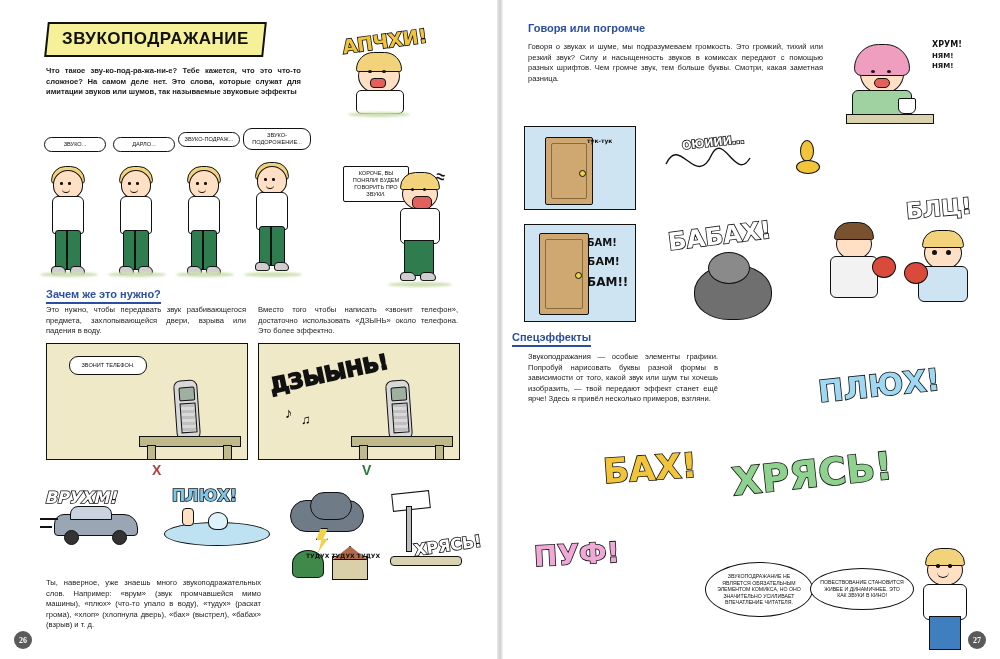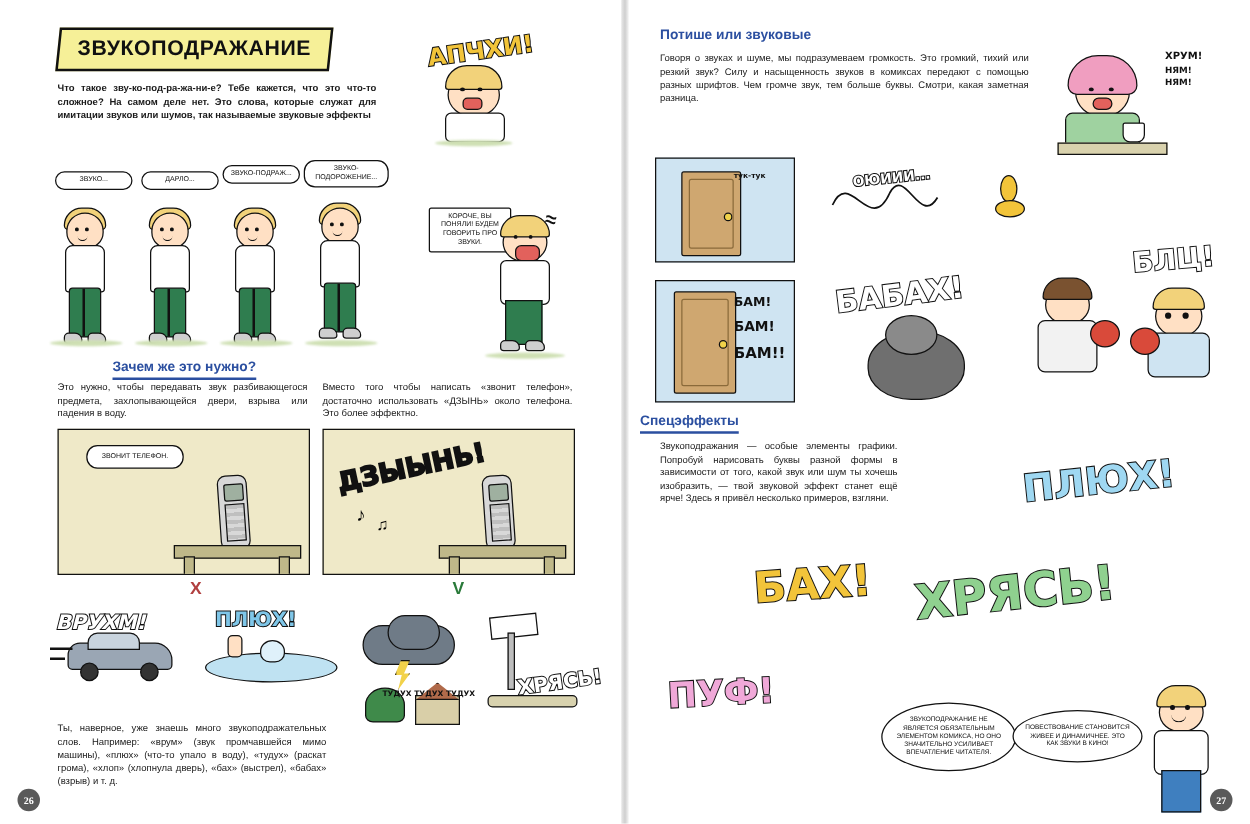--- a/index.html
+++ b/index.html
@@ -236,21 +236,21 @@
     <div style="position:absolute;left:31px;top:18px;width:3px;height:3px;background:#111;border-radius:50%;"></div>
     <div style="position:absolute;left:20px;top:26px;width:18px;height:11px;background:#e2615c;border:1.2px solid #111;border-radius:5px;"></div>
     <div style="position:absolute;left:8px;top:38px;width:38px;height:34px;background:#fff;border:1.2px solid #111;border-radius:5px;"></div>
     <div style="position:absolute;left:12px;top:70px;width:28px;height:34px;background:#2f7d4f;border:1.2px solid #111;"></div>
     <div style="position:absolute;left:8px;top:102px;width:14px;height:7px;background:#cfcfcf;border:1.2px solid #111;border-radius:4px 6px 3px 3px;"></div>
     <div style="position:absolute;left:28px;top:102px;width:14px;height:7px;background:#cfcfcf;border:1.2px solid #111;border-radius:4px 6px 3px 3px;"></div>
     <div style="position:absolute;left:44px;top:-2px;font-size:16px;font-weight:bold;color:#111;transform:rotate(12deg);">≈</div>
   </div>
   <div class="ground" style="left:388px;top:282px;width:64px;"></div>
 
-  <div style="position:absolute;left:46px;top:288px;margin-left:44px;" class="sub-head underline">Зачем же это нужно?</div>
+  <div style="position:absolute;left:46px;top:288px;" class="sub-head underline">Зачем же это нужно?</div>
 
   <div class="body-text" style="position:absolute;left:46px;top:305px;width:200px;">Это нужно, чтобы передавать звук разбивающегося предмета, захлопывающейся двери, взрыва или падения в воду.</div>
   <div class="body-text" style="position:absolute;left:258px;top:305px;width:200px;">Вместо того чтобы написать «звонит телефон», достаточно использовать «ДЗЫНЬ» около телефона. Это более эффектно.</div>
 
   <div class="panel" style="left:46px;top:343px;width:200px;height:115px;">
     <div class="bubble" style="left:22px;top:12px;width:66px;padding:5px 5px;">ЗВОНИТ ТЕЛЕФОН.</div>
     <div class="phone" style="left:128px;top:36px;transform:rotate(-4deg);">
       <div class="screen"></div>
         <div class="keys"></div>
     </div>
@@ -309,21 +309,21 @@
     <div style="position:absolute;left:6px;top:66px;width:70px;height:8px;background:#d8d2ae;border:1.2px solid #111;border-radius:4px;"></div>
   </div>
 
   <div class="body-text" style="position:absolute;left:46px;top:578px;width:215px;">Ты, наверное, уже знаешь много звукоподражательных слов. Например: «врум» (звук промчавшейся мимо машины), «плюх» (что-то упало в воду), «тудух» (раскат грома), «хлоп» (хлопнула дверь), «бах» (выстрел), «бабах» (взрыв) и т. д.</div>
 
   <div class="page-num left">26</div>
 </div>
 
 <div class="page page-right">
 
-  <div style="position:absolute;left:28px;top:22px;" class="sub-head">Потише или звуковые</div>
+  <div style="position:absolute;left:28px;top:22px;" class="sub-head">Говоря или погромче</div>
 
   <div class="body-text" style="position:absolute;left:28px;top:42px;width:295px;">Говоря о звуках и шуме, мы подразумеваем громкость. Это громкий, тихий или резкий звук? Силу и насыщенность звуков в комиксах передают с помощью разных шрифтов. Чем громче звук, тем больше буквы. Смотри, какая заметная разница.</div>
 
   <div style="position:absolute;left:340px;top:36px;width:150px;height:92px;">
     <div style="position:absolute;left:20px;top:18px;width:42px;height:38px;background:#ffe0c4;border:1.2px solid #111;border-radius:50%;"></div>
     <div style="position:absolute;left:14px;top:8px;width:54px;height:30px;background:#f09ec0;border:1.2px solid #111;border-radius:26px 26px 8px 8px;"></div>
     <div style="position:absolute;left:31px;top:34px;width:4px;height:3px;background:#111;border-radius:50%;"></div>
     <div style="position:absolute;left:47px;top:34px;width:4px;height:3px;background:#111;border-radius:50%;"></div>
     <div style="position:absolute;left:34px;top:42px;width:14px;height:8px;background:#e2615c;border:1.2px solid #111;border-radius:5px;"></div>
     <div style="position:absolute;left:12px;top:54px;width:58px;height:28px;background:#9fd2a0;border:1.2px solid #111;border-radius:6px 6px 2px 2px;"></div>
@@ -378,21 +378,21 @@
     <div style="position:absolute;left:104px;top:40px;width:36px;height:32px;background:#ffe0c4;border:1.2px solid #111;border-radius:50%;"></div>
     <div style="position:absolute;left:102px;top:34px;width:40px;height:16px;background:#f2d27a;border:1.2px solid #111;border-radius:18px 18px 3px 3px;"></div>
     <div style="position:absolute;left:112px;top:54px;width:5px;height:5px;background:#111;border-radius:50%;"></div>
     <div style="position:absolute;left:126px;top:54px;width:5px;height:5px;background:#111;border-radius:50%;"></div>
     <div style="position:absolute;left:98px;top:70px;width:48px;height:34px;background:#cfe4f2;border:1.2px solid #111;border-radius:6px;"></div>
     <div style="position:absolute;left:84px;top:66px;width:22px;height:20px;background:#d94a3a;border:1.3px solid #111;border-radius:50%;"></div>
   </div>
 
   <div style="position:absolute;left:12px;top:331px;" class="sub-head underline">Спецэффекты</div>
 
-  <div class="body-text" style="position:absolute;left:28px;top:352px;width:190px;">Звукоподражания — особые элементы графики. Попробуй нарисовать буквы разной формы в зависимости от того, какой звук или шум ты хочешь изобразить, — твой звуковой эффект станет ещё ярче! Здесь я привёл несколько примеров, взгляни.</div>
+  <div class="body-text" style="position:absolute;left:28px;top:352px;width:190px;">Звукоподражания — особые элементы графики. Попробуй нарисовать буквы разной формы в зависимости от того, какой звук или шум ты хочешь изобразить, — твой передают эффект станет ещё ярче! Здесь я привёл несколько примеров, взгляни.</div>
 
   <div class="sfx sfx-outline" style="left:318px;top:368px;font-size:30px;color:#9fd8f2;transform:rotate(-6deg);">ПЛЮХ!</div>
   <div class="sfx sfx-outline" style="left:103px;top:448px;font-size:34px;color:#f2c43a;transform:rotate(-4deg);">БАХ!</div>
   <div class="sfx sfx-outline" style="left:232px;top:452px;font-size:38px;color:#8fd18f;transform:rotate(-6deg);">ХРЯСЬ!</div>
   <div class="sfx sfx-outline" style="left:34px;top:538px;font-size:28px;color:#f0a8d8;transform:rotate(-3deg);">ПУФ!</div>
 
   <div class="bubble" style="left:205px;top:562px;width:90px;font-size:5.2px;line-height:6.6px;border-radius:50%;padding:10px 8px;">ЗВУКОПОДРАЖАНИЕ НЕ ЯВЛЯЕТСЯ ОБЯЗАТЕЛЬНЫМ ЭЛЕМЕНТОМ КОМИКСА, НО ОНО ЗНАЧИТЕЛЬНО УСИЛИВАЕТ ВПЕЧАТЛЕНИЕ ЧИТАТЕЛЯ.</div>
   <div class="bubble" style="left:310px;top:568px;width:86px;font-size:5.2px;line-height:6.6px;border-radius:50%;padding:10px 8px;">ПОВЕСТВОВАНИЕ СТАНОВИТСЯ ЖИВЕЕ И ДИНАМИЧНЕЕ. ЭТО КАК ЗВУКИ В КИНО!</div>
 
   <div style="position:absolute;left:415px;top:548px;width:60px;height:105px;">

